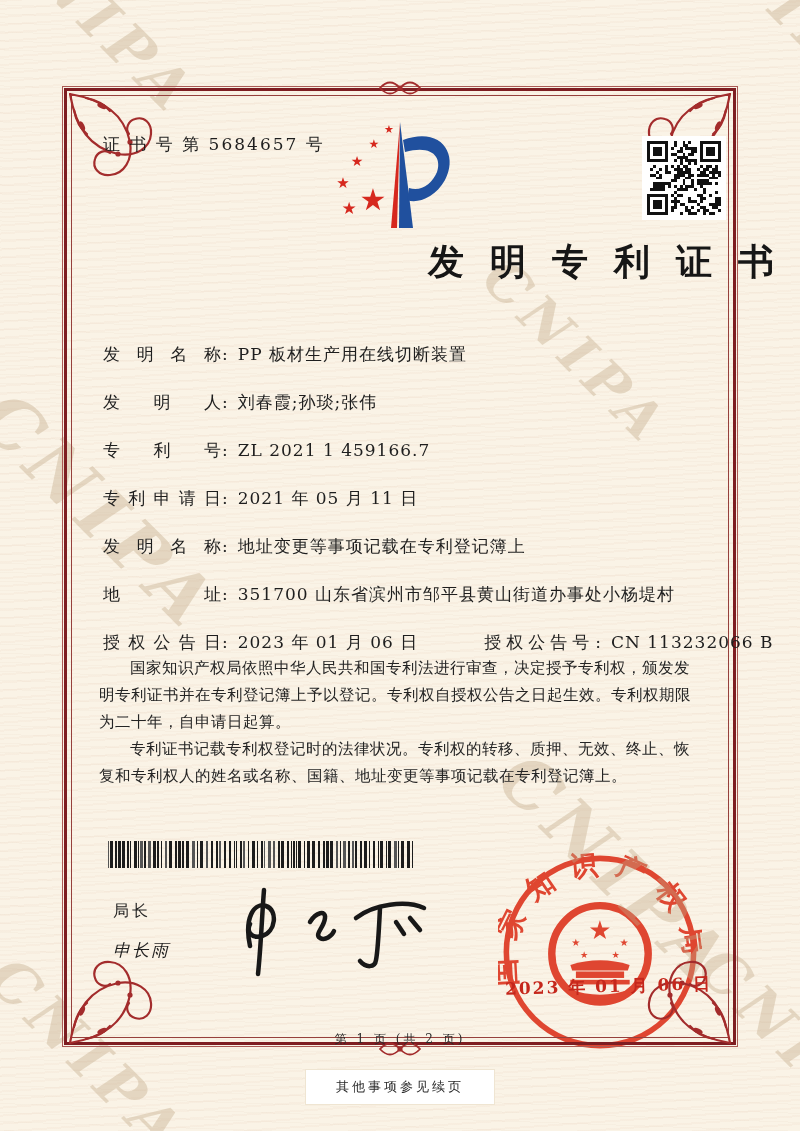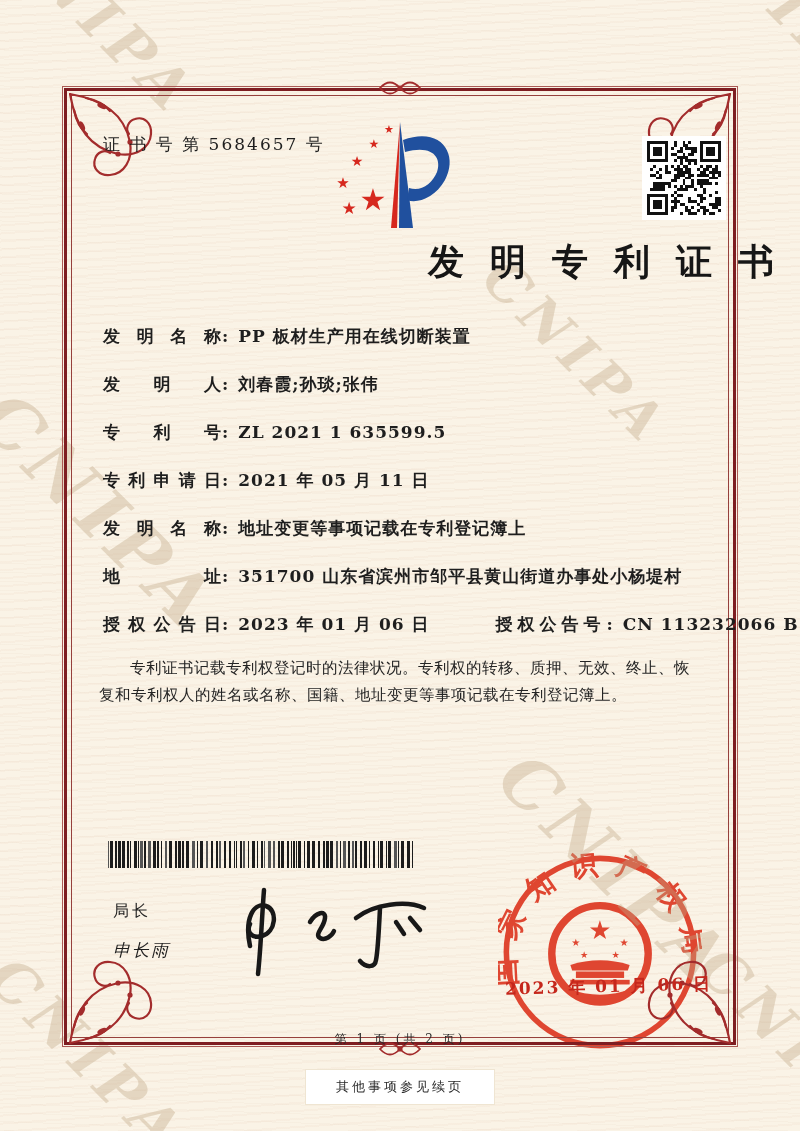--- a/index.html
+++ b/index.html
@@ -47,21 +47,21 @@
     position:absolute;left:103px;top:133px;
     font-size:17px;letter-spacing:2px;color:#1e1e1e;
   }
   .qr{position:absolute;left:642px;top:136px;width:84px;height:84px;background:#fff;padding:5px;box-sizing:border-box;}
   .logo{position:absolute;left:333px;top:114px;width:134px;height:118px;}
   .title{
     position:absolute;left:0;right:0;top:238px;
     text-align:right;font-size:36px;font-weight:600;color:#161616;
     letter-spacing:26px;text-indent:26px;
   }
-  .fields{position:absolute;left:103px;top:312px;width:600px;font-weight:bold;}
+  .fields{position:absolute;left:103px;top:330px;width:600px;}
   .frow{height:48px;line-height:48px;font-size:17px;white-space:nowrap;}
   .flabel{
     display:inline-block;width:118px;
     text-align:justify;text-align-last:justify;
     vertical-align:top;color:#1e1e1e;
   }
   .fcolon{display:inline-block;margin:0 10px 0 1px;color:#1e1e1e;}
   .fvalue{color:#1e1e1e;letter-spacing:1px;}
   .fvalue2-label{display:inline-block;margin-left:66px;letter-spacing:5px;}
   .paras{position:absolute;left:99px;top:655px;width:604px;font-size:15.5px;line-height:27px;color:#242424;letter-spacing:0.5px;}
@@ -405,37 +405,38 @@
     <div class="title">发明专利证书</div>
 
     <div class="fields">
       <div class="frow">
         <span class="flabel">发明名称</span><span class="fcolon">:</span><span class="fvalue">PP 板材生产用在线切断装置</span>
       </div>
       <div class="frow">
         <span class="flabel">发明人</span><span class="fcolon">:</span><span class="fvalue">刘春霞;孙琰;张伟</span>
       </div>
       <div class="frow">
-        <span class="flabel">专利号</span><span class="fcolon">:</span><span class="fvalue">ZL 2021 1 635599.5</span>
+        <span class="flabel">专利号</span><span class="fcolon">:</span><span class="fvalue">ZL 2021 1 459166.7</span>
       </div>
       <div class="frow">
         <span class="flabel">专利申请日</span><span class="fcolon">:</span><span class="fvalue">2021 年 05 月 11 日</span>
       </div>
       <div class="frow">
         <span class="flabel">发明名称</span><span class="fcolon">:</span><span class="fvalue">地址变更等事项记载在专利登记簿上</span>
       </div>
       <div class="frow">
         <span class="flabel">地址</span><span class="fcolon">:</span><span class="fvalue">351700  山东省滨州市邹平县黄山街道办事处小杨堤村</span>
       </div>
       <div class="frow">
         <span class="flabel">授权公告日</span><span class="fcolon">:</span><span class="fvalue">2023 年 01 月 06 日</span><span class="fvalue fvalue2-label">授权公告号</span><span class="fcolon">:</span><span class="fvalue">CN 113232066 B</span>
       </div>
     </div>
 
     <div class="paras">
+      <p>国家知识产权局依照中华人民共和国专利法进行审查，决定授予专利权，颁发发明专利证书并在专利登记簿上予以登记。专利权自授权公告之日起生效。专利权期限为二十年，自申请日起算。</p>
       <p>专利证书记载专利权登记时的法律状况。专利权的转移、质押、无效、终止、恢复和专利权人的姓名或名称、国籍、地址变更等事项记载在专利登记簿上。</p>
     </div>
 
     <div class="barcode">
       <svg id="barcode-svg" width="312" height="27">
           <rect x="0" y="0" width="1" height="27" fill="#555"></rect>
           <rect x="2" y="0" width="3" height="27" fill="#1c1c1c"></rect>
           <rect x="7" y="0" width="2" height="27" fill="#1c1c1c"></rect>
           <rect x="10" y="0" width="3" height="27" fill="#1c1c1c"></rect>
           <rect x="14" y="0" width="3" height="27" fill="#1c1c1c"></rect>

